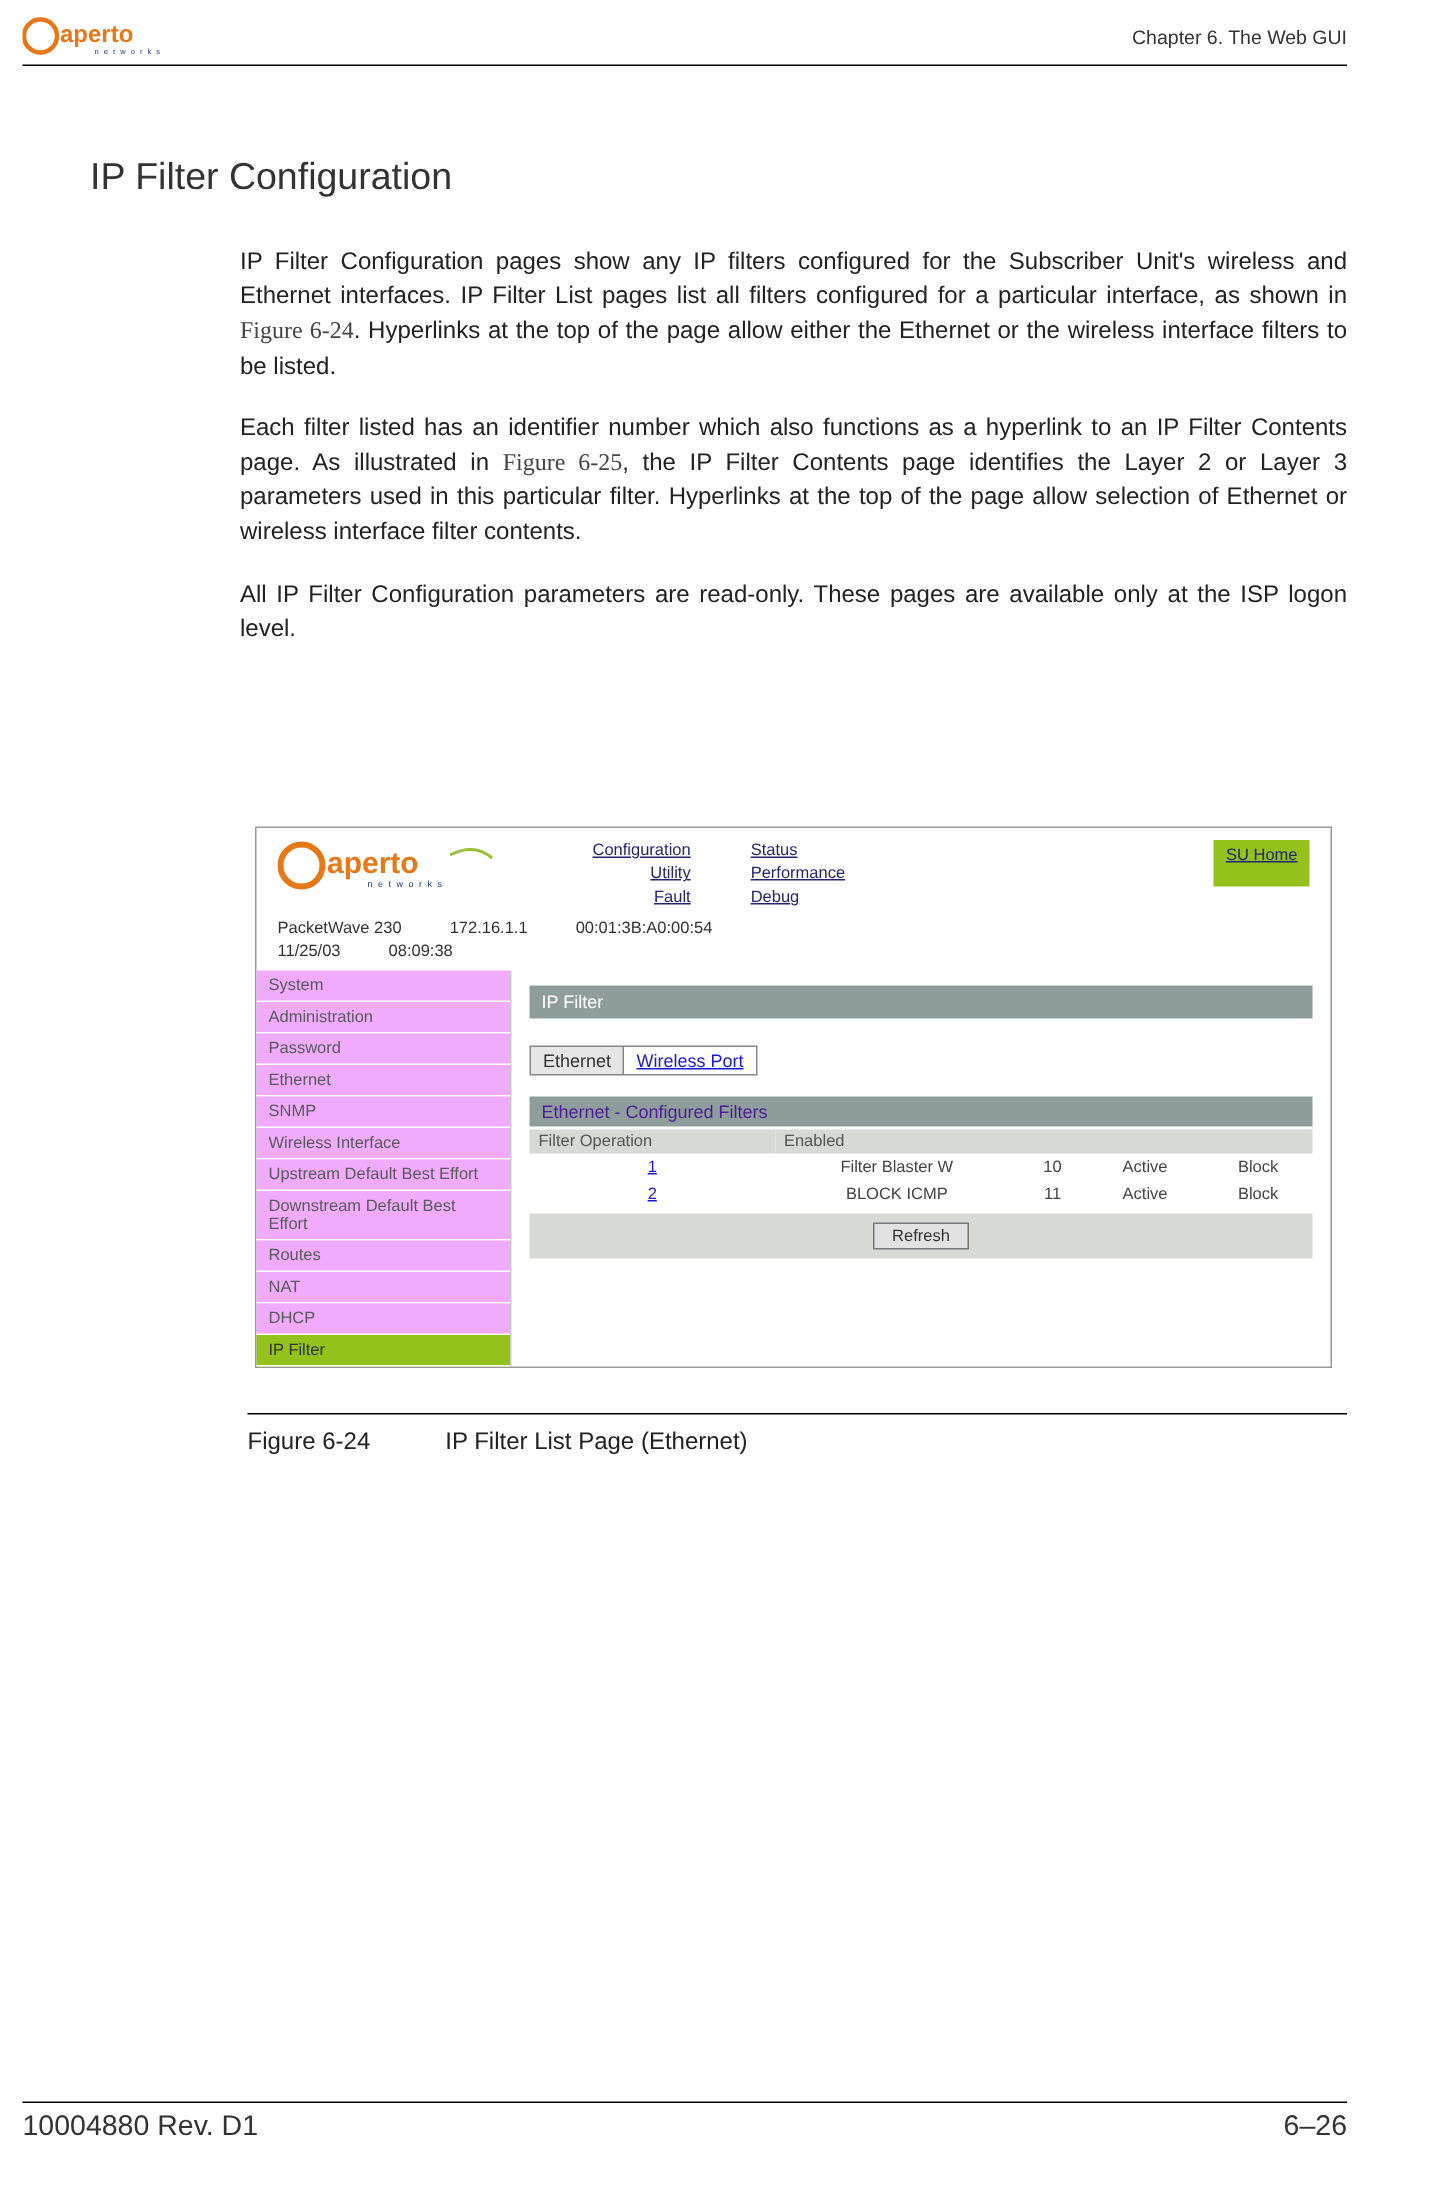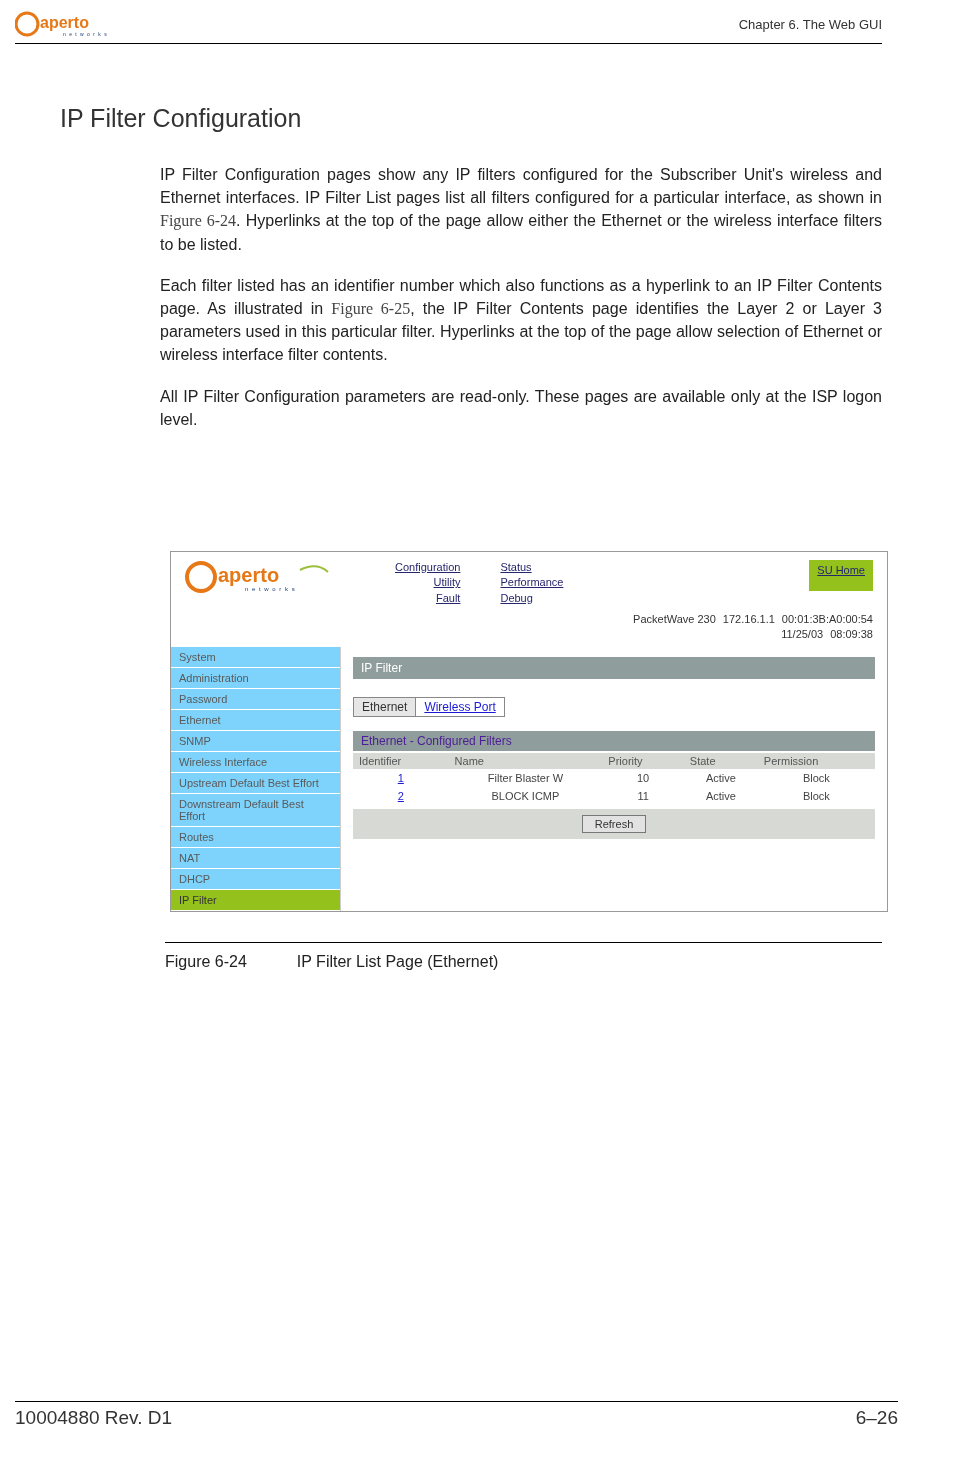--- a/index.html
+++ b/index.html
@@ -5,21 +5,21 @@
   * { box-sizing: border-box; margin: 0; padding: 0; }
   body {
     width: 953px;
     height: 1459px;
     position: relative;
     font-family: Georgia, 'Times New Roman', serif;
     background: #fff;
     color: #000;
   }
   .page {
-    padding: 10px 71px 0 15px;
+    padding: 10px 55px 0 15px;
   }
   .top-header {
     display: flex;
     justify-content: space-between;
     align-items: center;
     padding: 0 0 5px 0;
   }
   .logo-aperto {
     width: 100px;
     height: 28px;
@@ -101,31 +101,31 @@
     line-height: 16px;
   }
   .ss-suhome a { color: #26266e; }
   .ss-info {
     text-align: right;
     padding: 2px 14px 4px 14px;
     color: #333;
     font-size: 11px;
     line-height: 1.4;
   }
-  .ss-info .row { white-space: pre; display:flex; justify-content:flex-end; gap:7px; }
+  .ss-info .row { white-space: pre; display:flex; justify-content:flex-start; gap:32px; }
   .ss-body {
     display: flex;
   }
   .ss-sidebar {
     width: 170px;
     flex-shrink: 0;
     border-right: 1px solid #ccc;
   }
   .ss-sidebar-item {
-    background: #7dd3fc;
+    background: #f0abfc;
     color: #5a5a5a;
     padding: 4px 8px;
     border-bottom: 1px solid #fff;
     font-size: 11px;
     text-align: left;
   }
   .ss-sidebar-item.active {
     background: #94c11c;
     color: #333;
   }
@@ -310,26 +310,23 @@
           </div>
           <div class="ss-main">
             <div class="ss-banner">IP Filter</div>
             <div class="ss-tabs">
               <div class="ss-tab">Ethernet</div>
               <div class="ss-tab link">Wireless Port</div>
             </div>
             <div class="ss-subbanner">Ethernet   - Configured Filters</div>
             <table class="ss-table">
               <tbody>
-              <tr class="hdr">
-                <td>Identifier</td>
-                <td>Name</td>
-                <td>Priority</td>
-                <td>State</td>
-                <td>Permission</td>
+                  <tr class="summary">
+                <td>Filter Operation</td>
+                <td colspan="4">Enabled</td>
               </tr>
               <tr class="data">
                 <td class="idcell"><a>1</a></td>
                 <td>Filter Blaster W</td>
                 <td>10</td>
                 <td>Active</td>
                 <td>Block</td>
               </tr>
               <tr class="data">
                 <td class="idcell"><a>2</a></td>

